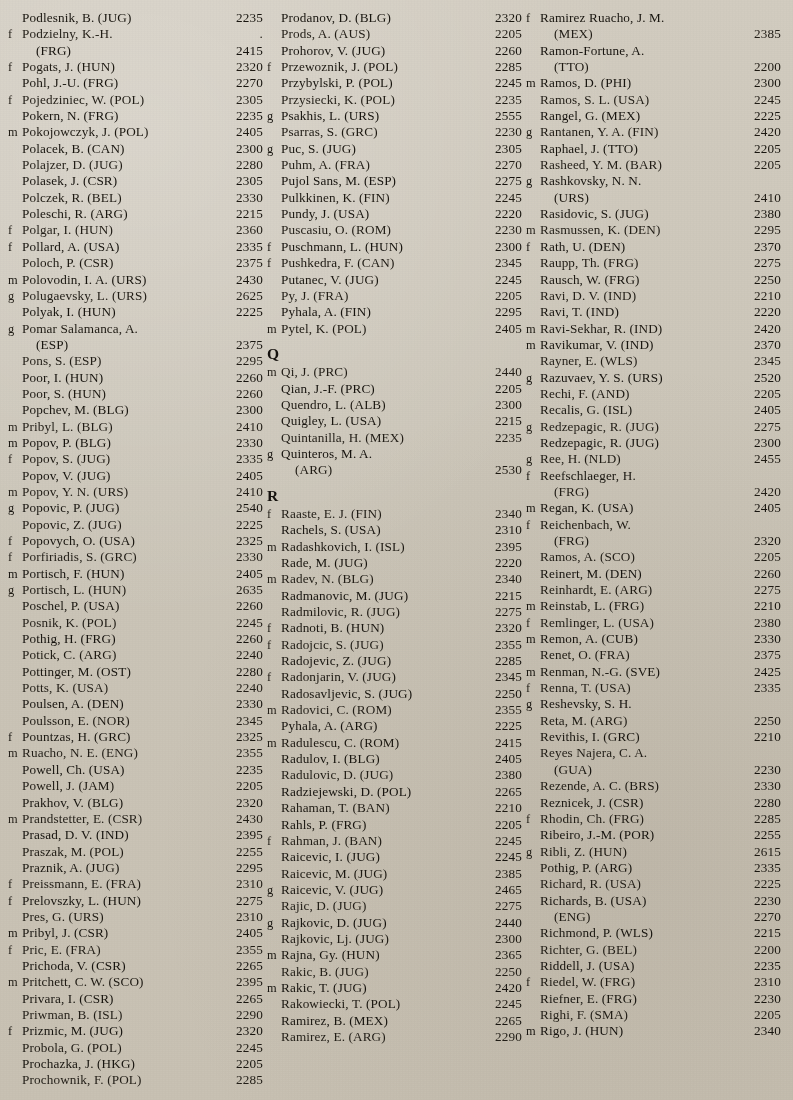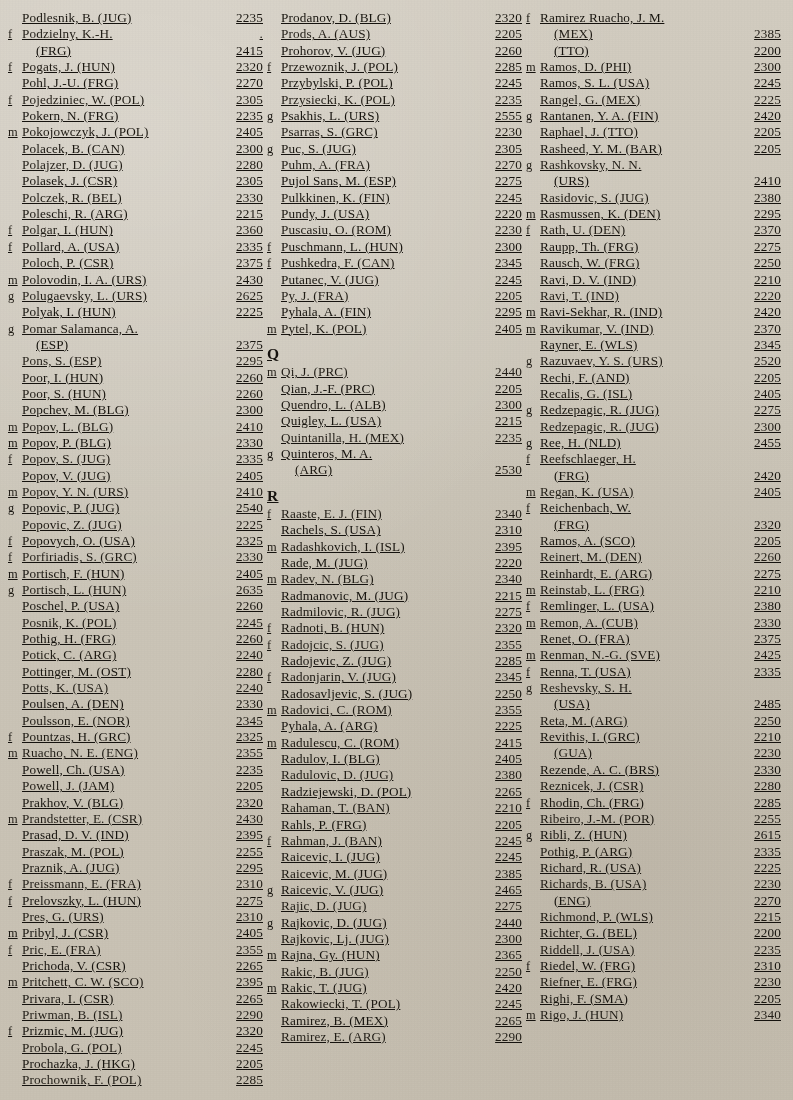--- a/index.html
+++ b/index.html
@@ -34,21 +34,20 @@
     background-image:
       repeating-linear-gradient(0deg, rgba(0,0,0,0.025) 0px, rgba(0,0,0,0.025) 1px, rgba(255,255,255,0.02) 1px, rgba(255,255,255,0.02) 2px),
       repeating-linear-gradient(90deg, rgba(0,0,0,0.02) 0px, rgba(0,0,0,0.02) 1px, rgba(255,255,255,0.015) 1px, rgba(255,255,255,0.015) 3px);
     mix-blend-mode: multiply;
   }
   .columns {
     position: relative;
     display: flex;
     gap: 0px;
     height: 100%;
-    text-decoration: underline;
   }
   .col {
     width: 259px;
     padding-right: 4px;
     box-sizing: border-box;
   }
   .entry {
     display: flex;
     align-items: baseline;
     font-size: 13.2px;
@@ -217,21 +216,21 @@
           <span class="nm">Poor, S. (HUN)</span>
           <span class="rt">2260</span>
         </div>
         <div class="entry">
           <span class="flag"></span>
           <span class="nm">Popchev, M. (BLG)</span>
           <span class="rt">2300</span>
         </div>
         <div class="entry">
           <span class="flag">m</span>
-          <span class="nm">Popov, L. (BLG)</span>
+          <span class="nm">Pribyl, L. (BLG)</span>
           <span class="rt">2410</span>
         </div>
         <div class="entry">
           <span class="flag">m</span>
           <span class="nm">Popov, P. (BLG)</span>
           <span class="rt">2330</span>
         </div>
         <div class="entry">
           <span class="flag">f</span>
           <span class="nm">Popov, S. (JUG)</span>
@@ -738,20 +737,25 @@
           <span class="nm">Ramirez Ruacho, J. M.</span>
           <span class="rt"></span>
         </div>
         <div class="entry">
           <span class="flag"></span>
           <span class="nm cont">(MEX)</span>
           <span class="rt">2385</span>
         </div>
         <div class="entry">
           <span class="flag"></span>
+          <span class="nm">Ramon-Fortune, A.</span>
+          <span class="rt"></span>
+        </div>
+        <div class="entry">
+          <span class="flag"></span>
           <span class="nm cont">(TTO)</span>
           <span class="rt">2200</span>
         </div>
         <div class="entry">
           <span class="flag">m</span>
           <span class="nm">Ramos, D. (PHI)</span>
           <span class="rt">2300</span>
         </div>
         <div class="entry">
           <span class="flag"></span>
@@ -938,32 +942,32 @@
           <span class="nm">Renna, T. (USA)</span>
           <span class="rt">2335</span>
         </div>
         <div class="entry">
           <span class="flag">g</span>
           <span class="nm">Reshevsky, S. H.</span>
           <span class="rt"></span>
         </div>
         <div class="entry">
           <span class="flag"></span>
-          <span class="nm cont">(USA)</span>
-          <span class="rt">2485</span>
-        </div>
-        <div class="entry">
-          <span class="flag"></span>
           <span class="nm">Reta, M. (ARG)</span>
           <span class="rt">2250</span>
         </div>
         <div class="entry">
           <span class="flag"></span>
           <span class="nm">Revithis, I. (GRC)</span>
           <span class="rt">2210</span>
+        </div>
+        <div class="entry">
+          <span class="flag"></span>
+          <span class="nm">Reyes Najera, C. A.</span>
+          <span class="rt"></span>
         </div>
         <div class="entry">
           <span class="flag"></span>
           <span class="nm cont">(GUA)</span>
           <span class="rt">2230</span>
         </div>
         <div class="entry">
           <span class="flag"></span>
           <span class="nm">Rezende, A. C. (BRS)</span>
           <span class="rt">2330</span>

